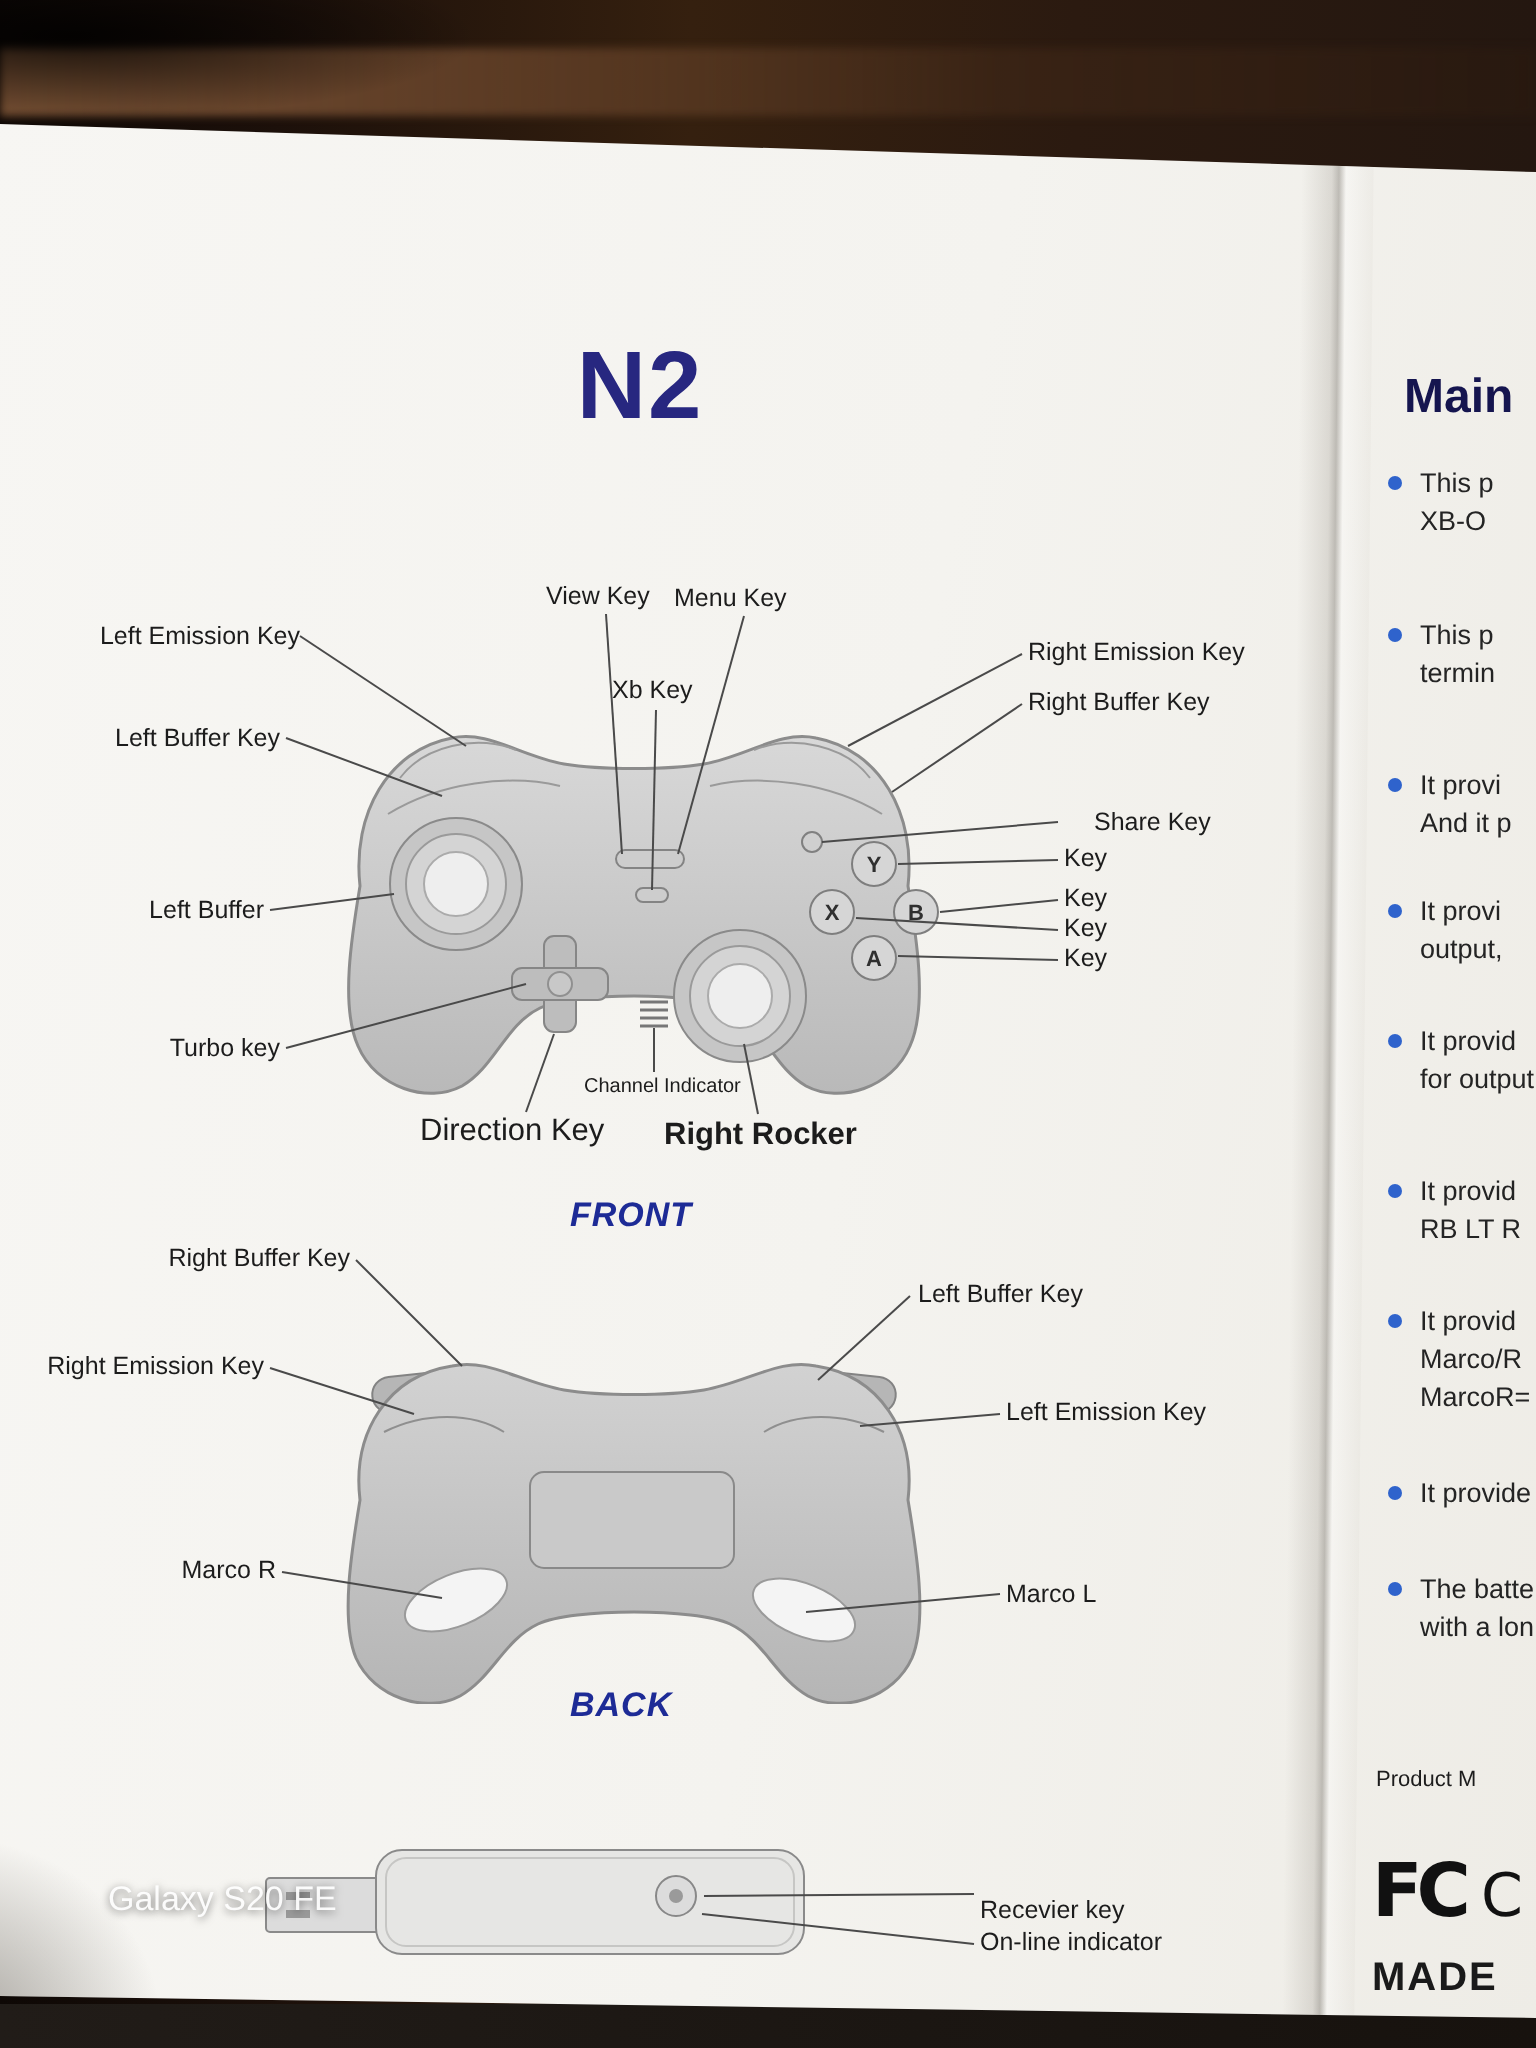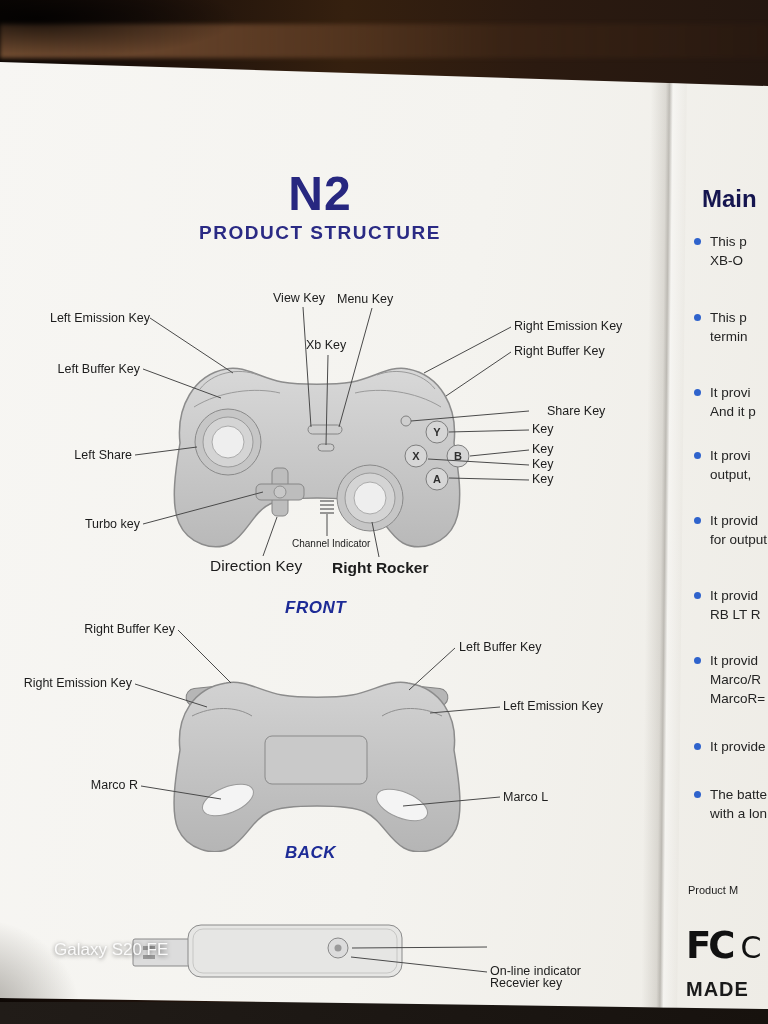--- a/index.html
+++ b/index.html
@@ -54,21 +54,20 @@
   <div class="bg"></div>
   <div class="wood-band"></div>
   <div class="corner-dark"></div>
   <div class="bottom-strip"></div>
 
   <div class="box-panel">
     <div class="corner-shade"></div>
     <div class="fold"></div>
 
     <div class="title">N2</div>
-    <div class="subtitle">PRODUCT STRUCTURE</div>
 
     <svg class="ill" style="left:160px;top:355px;" width="315" height="205" viewBox="0 0 315 205">
       <defs>
         <linearGradient id="gF" x1="0" y1="0" x2="0" y2="1">
           <stop offset="0" stop-color="#d8d8d8"></stop>
             <stop offset="1" stop-color="#b9b9b9"></stop>
         </linearGradient>
       </defs>
       <path d="M 20 88 C 16 52, 34 20, 66 14 C 84 10, 100 23, 122 27 C 140 30, 174 30, 192 27
            C 214 23, 230 10, 248 14 C 280 20, 298 52, 294 88 C 298 112, 304 148, 295 168
@@ -177,36 +176,36 @@
     <div class="lb ra" style="left:28px;top:311px;width:122px;">Left Emission Key</div>
     <div class="lb" style="left:514px;top:319px;">Right Emission Key</div>
     <div class="lb" style="left:514px;top:344px;">Right Buffer Key</div>
     <div class="lb" style="left:306px;top:338px;">Xb Key</div>
     <div class="lb ra" style="left:40px;top:362px;width:100px;">Left Buffer Key</div>
     <div class="lb" style="left:532px;top:404px;margin-left:15px;">Share Key</div>
     <div class="lb" style="left:532px;top:422px;">Key</div>
     <div class="lb" style="left:532px;top:442px;">Key</div>
     <div class="lb" style="left:532px;top:457px;">Key</div>
     <div class="lb" style="left:532px;top:472px;">Key</div>
-    <div class="lb ra" style="left:60px;top:448px;width:72px;">Left Share</div>
+    <div class="lb ra" style="left:60px;top:448px;width:72px;">Left Buffer</div>
     <div class="lb ra" style="left:75px;top:517px;width:65px;">Turbo key</div>
     <div class="lb lb-sm" style="left:292px;top:538px;">Channel Indicator</div>
     <div class="lb lb-lg" style="left:210px;top:557px;">Direction Key</div>
     <div class="lb lb-lg" style="left:332px;top:559px;font-weight:bold;">Right Rocker</div>
     <div class="cap" style="left:285px;top:598px;">FRONT</div>
 
     <div class="lb ra" style="left:75px;top:622px;width:100px;">Right Buffer Key</div>
     <div class="lb" style="left:459px;top:640px;">Left Buffer Key</div>
     <div class="lb ra" style="left:12px;top:676px;width:120px;">Right Emission Key</div>
     <div class="lb" style="left:503px;top:699px;">Left Emission Key</div>
     <div class="lb ra" style="left:82px;top:778px;width:56px;">Marco R</div>
     <div class="lb" style="left:503px;top:790px;">Marco L</div>
     <div class="cap" style="left:285px;top:843px;">BACK</div>
 
-    <div class="lb" style="left:490px;top:976px;">Recevier key</div>
+    <div class="lb" style="left:490px;top:948px;">Recevier key</div>
     <div class="lb" style="left:490px;top:964px;">On-line indicator</div>
 
     <div class="sb-heading">Main</div>
 
     <div class="sb-item" style="top:232px;">
       <div class="sb-dot"></div>
       <div class="sb-line">This p</div>
       <div class="sb-line">XB-O</div>
     </div>
     <div class="sb-item" style="top:308px;">

